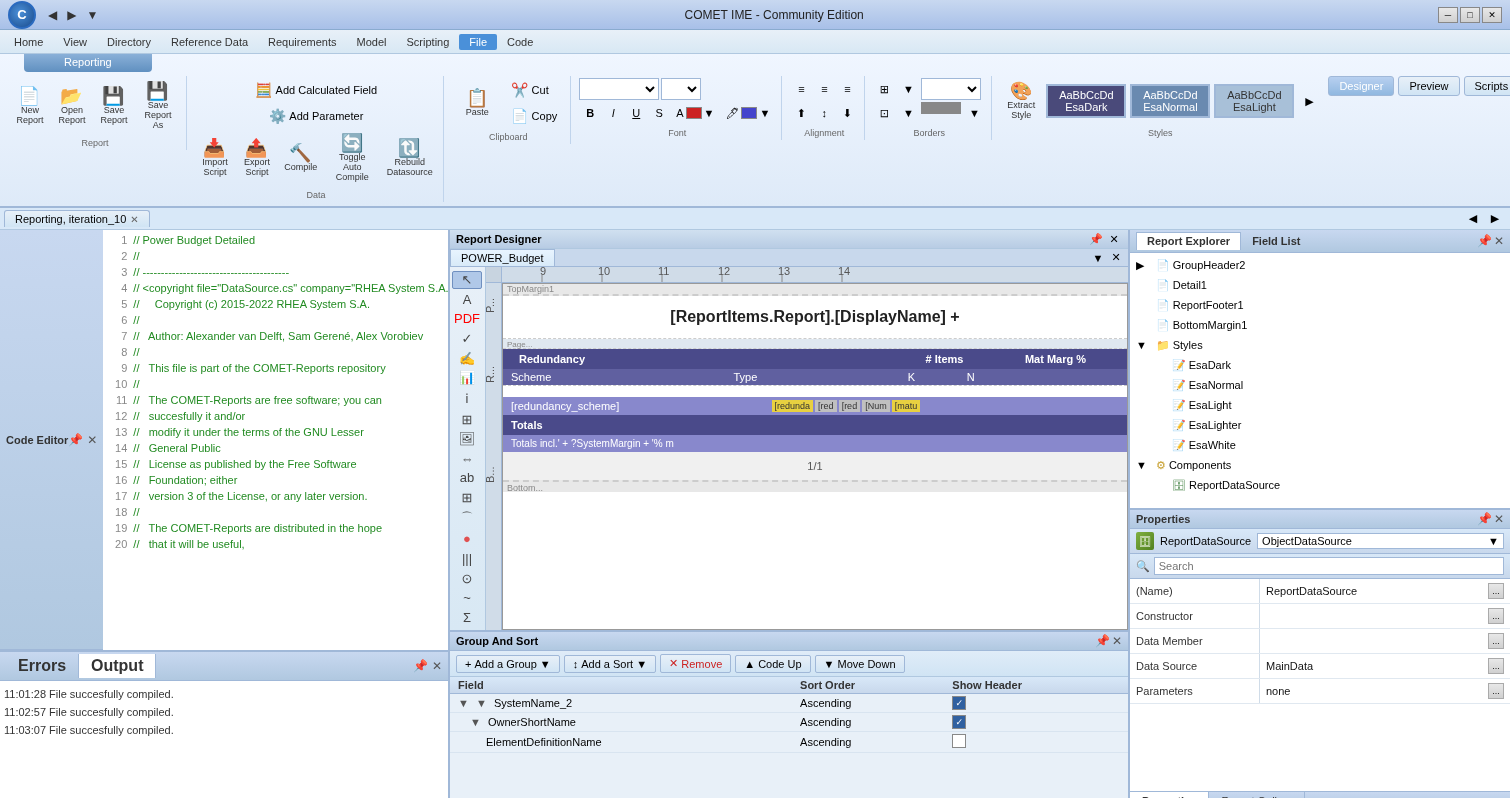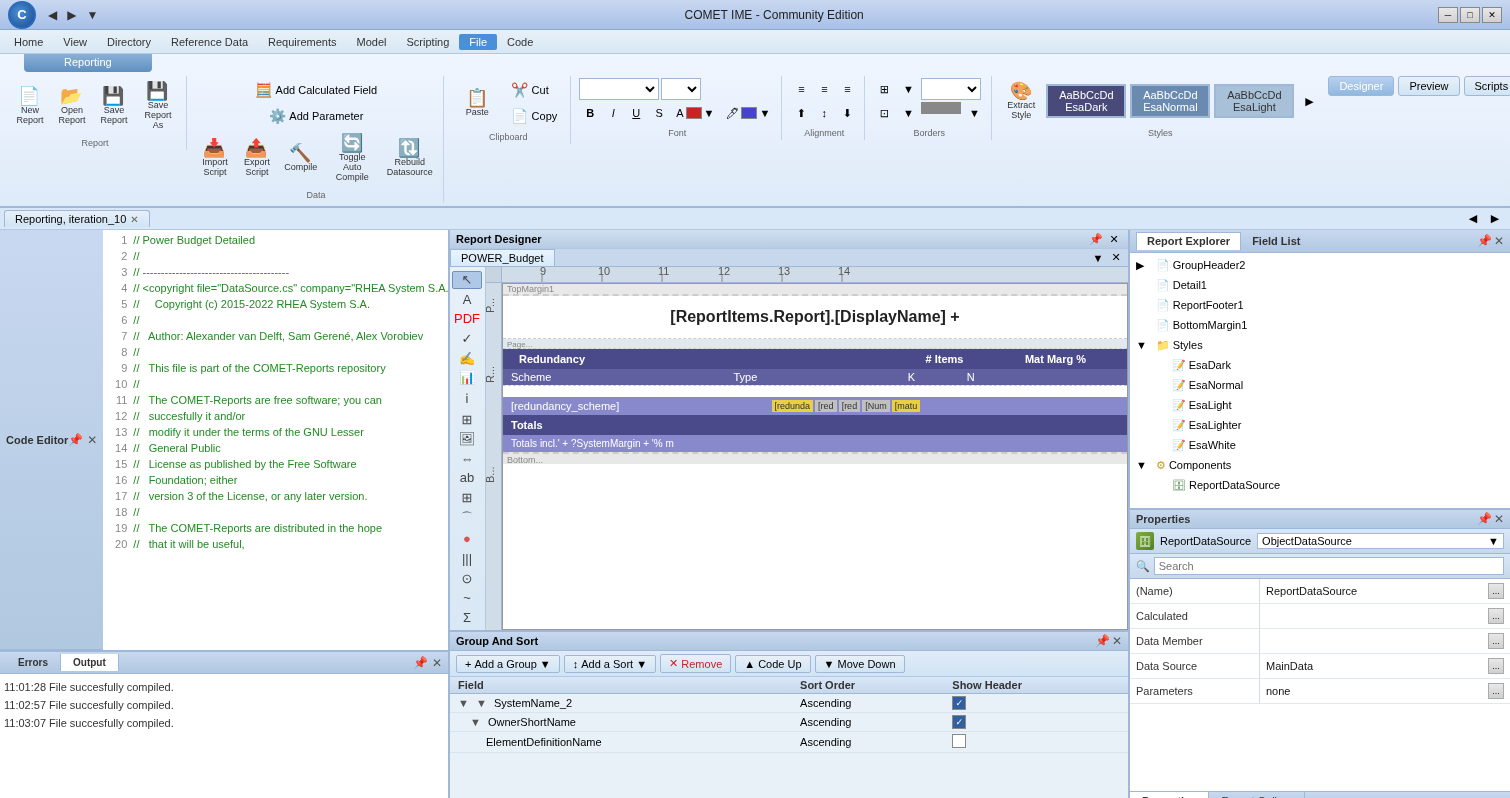--- a/index.html
+++ b/index.html
@@ -235,21 +235,21 @@
       flex-direction: column;
     }
     .errors-tabs {
       display: flex;
       background: linear-gradient(to bottom, #c8d8f0, #b0c8e0);
       border-bottom: 1px solid #a0b8d8;
     }
     .errors-tab {
       padding: 3px 12px;
       cursor: pointer;
-      font-size: 10px;
+      font-size: 16px;
       font-weight: bold;
       color: #333;
       border-right: 1px solid #a0b8d8;
     }
     .errors-tab.active {
       background: white;
     }
     .errors-content {
       flex: 1;
       background: white;
@@ -1044,20 +1044,21 @@
                   <div style="background:#c0c0c0; color:#333; padding:1px 3px; font-size:9px;">[red</div>
                   <div style="background:#c0c0c0; color:#333; padding:1px 3px; font-size:9px;">[red</div>
                   <div style="background:#c0c0c0; color:#333; padding:1px 3px; font-size:9px;">[Num</div>
                   <div style="background:#e8d040; color:#333; padding:1px 3px; font-size:9px;">[matu</div>
                 </div>
               </div>
 
               <div style="background:#4a4a8a; color:white; padding:4px 8px; font-size:11px; font-weight:bold;">Totals</div>
               <div style="background:#8888cc; color:white; padding:3px 8px; font-size:10px;">Totals incl.' + ?SystemMargin + '% m</div>
 
+              <div style="text-align:center; padding:8px; color:#555; font-size:11px; background:#f0f0f0;">1/1</div>
 
               <div style="height:12px; background:#e8e8e8; border-top:2px dashed #ccc; font-size:9px; color:#888; padding:1px 4px;">Bottom...</div>
             </div>
           </div>
         </div>
       </div>
     </div>
 
     <div class="group-sort-panel">
       <div class="group-sort-header">
@@ -1236,21 +1237,21 @@
       </div>
       <div class="properties-table">
         <div class="prop-row">
           <div class="prop-name">(Name)</div>
           <div class="prop-value">
             <span>ReportDataSource</span>
             <div class="prop-value-btn">...</div>
           </div>
         </div>
         <div class="prop-row">
-          <div class="prop-name">Calculated</div>
+          <div class="prop-name">Constructor</div>
           <div class="prop-value">
             <span></span>
             <div class="prop-value-btn">...</div>
           </div>
         </div>
         <div class="prop-row">
           <div class="prop-name">Data Member</div>
           <div class="prop-value">
             <span></span>
             <div class="prop-value-btn">...</div>

